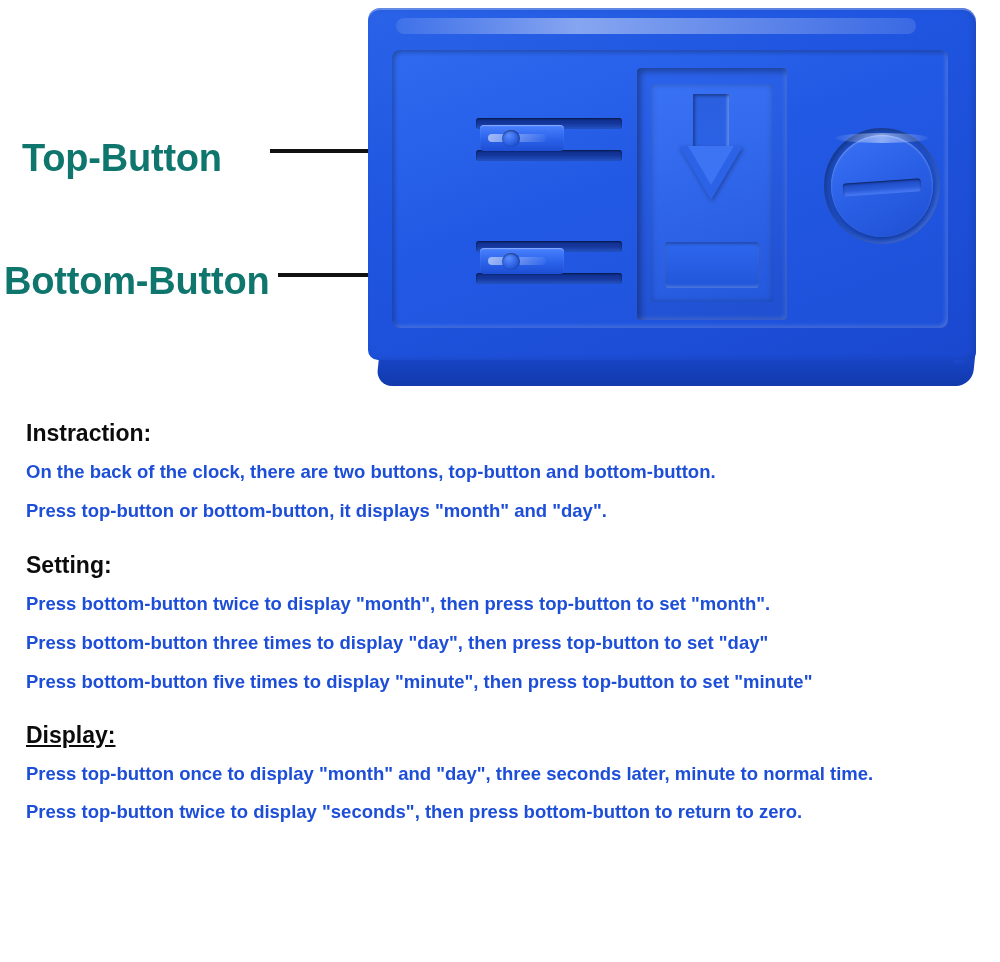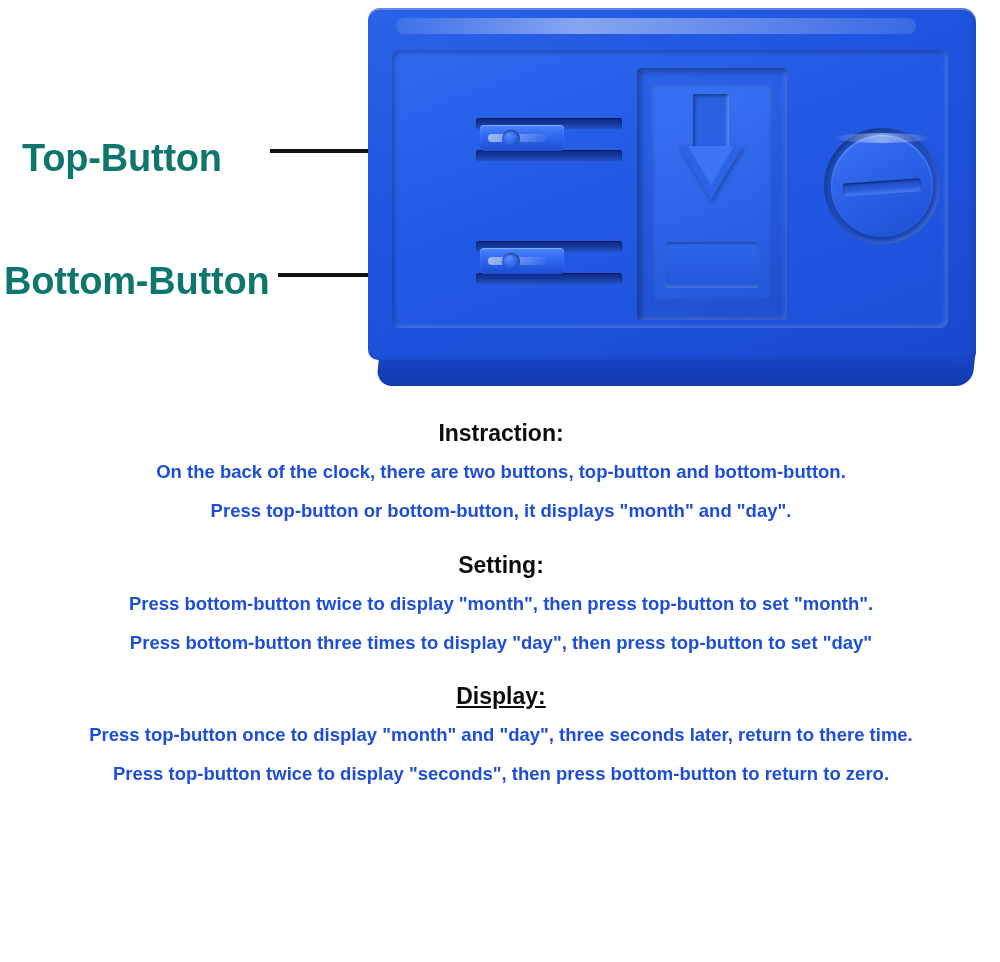--- a/index.html
+++ b/index.html
@@ -280,21 +280,20 @@
     filter: blur(0.6px);
   }
 
   
   .text-block {
     position: absolute;
     left: 0;
     top: 408px;
     width: 1000px;
     padding: 0 24px;
-    text-align: center;
   }
   .heading {
     font-size: 23px;
     font-weight: bold;
     color: #0c0c0c;
     margin: 0 0 6px 0;
     padding-left: 2px;
   }
   #instraction-heading { margin-top: 12px; }
   #setting-heading { margin-top: 22px; }
@@ -372,18 +371,19 @@
 
 <div class="text-block">
 
   <h2 class="heading" id="instraction-heading">Instraction:</h2>
   <p class="line">On the back of the clock, there are two buttons, top-button and bottom-button.</p>
   <p class="line">Press top-button or bottom-button, it displays "month" and "day".</p>
 
   <h2 class="heading" id="setting-heading">Setting:</h2>
   <p class="line">Press bottom-button twice to display "month", then press top-button to set "month".</p>
   <p class="line">Press bottom-button three times to display "day", then press top-button to set "day"</p>
+  <p class="line">Press bottom-button five times to display "minute", then press top-button to set "minute"</p>
 
   <h2 class="heading" id="display-heading">Display:</h2>
-  <p class="line">Press top-button once to display "month" and "day", three seconds later, return to there time.</p>
+  <p class="line">Press top-button once to display "month" and "day", three seconds later, minute to normal time.</p>
   <p class="line">Press top-button twice to display "seconds", then press bottom-button to return to zero.</p>
 
 </div>
 
 </body></html>

